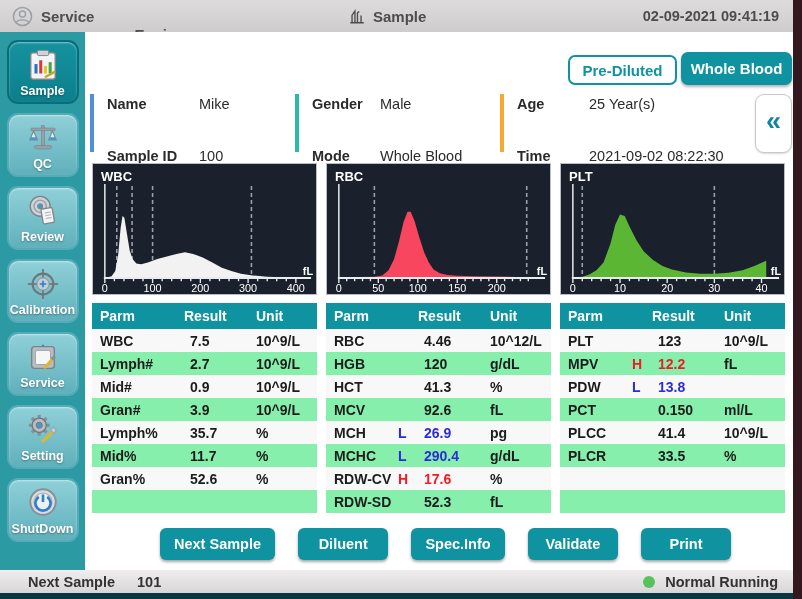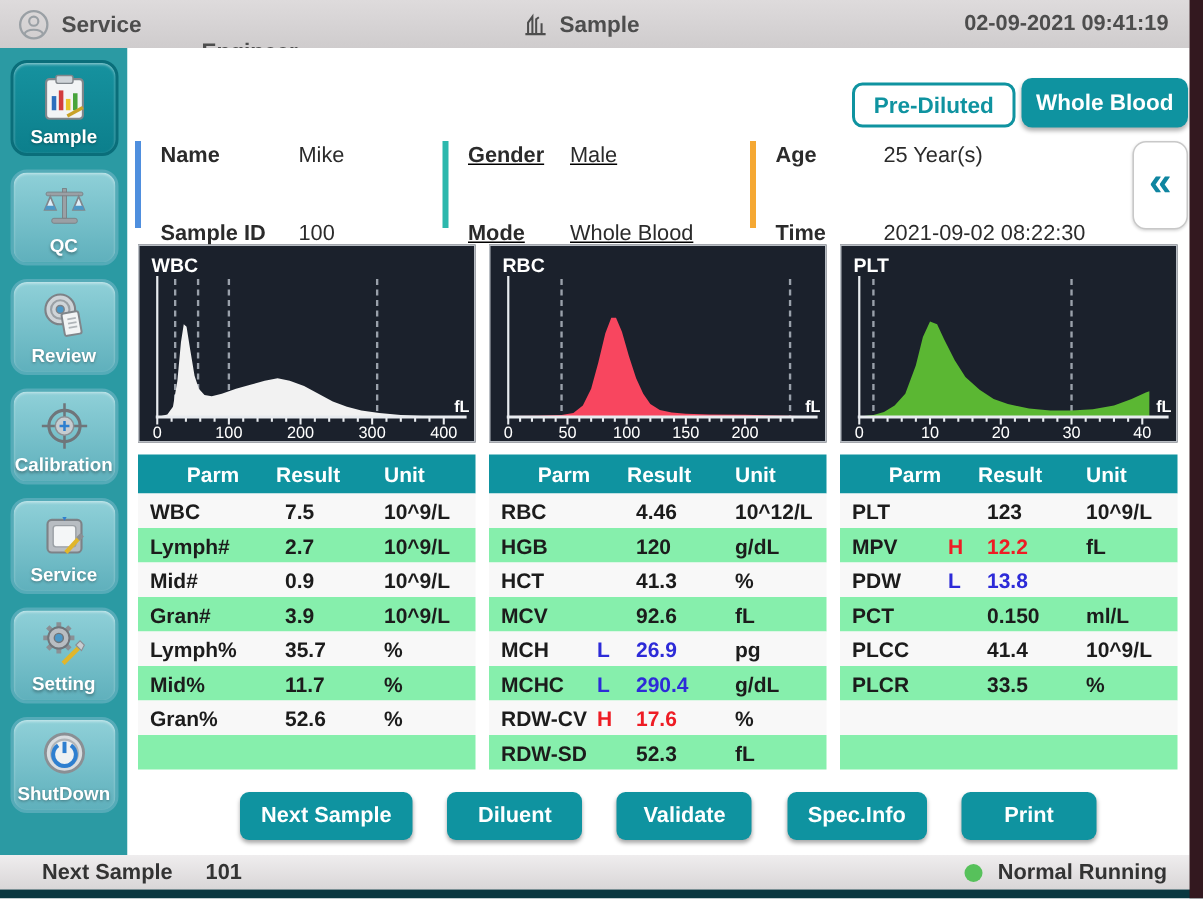--- a/index.html
+++ b/index.html
@@ -37,21 +37,21 @@
   .mode-btn { position:absolute; text-align:center; font-weight:700; font-size:15px; border-radius:7px; cursor:pointer; }
   .btn-prediluted { left:483px; top:23px; width:109px; height:30px; line-height:27px;
                     background:#fff; color:#0f93a0; border:2px solid #0f93a0; }
   .btn-wholeblood { left:596px; top:20px; width:111px; height:33px; line-height:33px;
                     background:#0f93a0; color:#fff; border:none; box-shadow:0 2px 3px rgba(0,0,0,.3); }
 
   
   .pgroup { position:absolute; top:62px; height:58px; border-left:4px solid; padding-left:13px;
             display:flex; flex-direction:column; justify-content:space-between; padding-top:2px; padding-bottom:2px;gap:36px; }
   .pg1 { left:5px; width:200px; border-color:#4f8fde; }
-  .pg2 { left:210px; width:200px; border-color:#2cb8ad;text-decoration:underline; }
+  .pg2 { left:210px; width:200px; border-color:#2cb8ad; }
   .pg3 { left:415px; width:245px; border-color:#f5a833; }
   .prow { display:flex; font-size:14.5px; color:#2b2b2b; }
   .plabel { font-weight:700; }
   .pg1 .plabel { width:92px; } .pg2 .plabel { width:68px; } .pg3 .plabel { width:72px; }
   .collapse-btn { position:absolute; left:670px; top:62px; width:37px; height:59px; background:#fff;
                   border:1px solid #c8c8c8; border-radius:9px; color:#0f85a0; font-size:27px; font-weight:700;
                   display:flex; align-items:center; justify-content:center; cursor:pointer;
                   box-shadow:0 1px 2px rgba(0,0,0,.15); padding-bottom:4px; }
 
   
@@ -60,21 +60,21 @@
   .hist { position:relative; height:132px; background:#1b212c; border:1px solid #b9bec4; }
   .hist-title { position:absolute; left:8px; top:5px; color:#fff; font-size:13px; font-weight:700; }
   .hist svg { display:block; width:100%; height:132px; }
 
   
   .tables { position:absolute; left:7px; right:8px; top:271px; display:grid;
             grid-template-columns:1fr 1fr 1fr; gap:9px; }
   .table { font-size:14px; }
   .thead { display:grid; grid-template-columns:72px 20px 72px auto; height:26px; align-items:center;
            background:#0f93a0; color:#fff; font-weight:700; }
-  .thead .parm { padding-left:8px; grid-column:1 / span 2;text-align:center; }
+  .thead .parm { padding-left:8px; grid-column:1 / span 2; }
   .tr { display:grid; grid-template-columns:72px 20px 72px auto; height:23px; align-items:center;
         background:#f8f8f8; color:#1c1c1c; font-weight:700; }
   .tr.alt { background:#86efac; }
   .td.parm { padding-left:8px; }
   .td.result { padding-left:6px; }
   .high { color:#ee1c24; }
   .low  { color:#2d2bd8; }
 
   
   .actions { position:absolute; left:75px; right:62px; top:496px; height:32px;
@@ -542,22 +542,22 @@
               <span class="td result"></span>
               <span class="td unit"></span>
             </div>
           </div>
       </div>
     </div>
 
     <div class="actions">
       <button class="act-btn">Next Sample</button>
       <button class="act-btn">Diluent</button>
+      <button class="act-btn">Spec.Info</button>
       <button class="act-btn">Validate</button>
-      <button class="act-btn">Spec.Info</button>
       <button class="act-btn">Print</button>
     </div>
   </div>
 
   <div class="statusbar">
     <span class="sb-label">Next Sample</span>
     <span class="sb-value">101</span>
     <span class="sb-right">
       <span class="dot"></span>
       <span>Normal Running</span>

